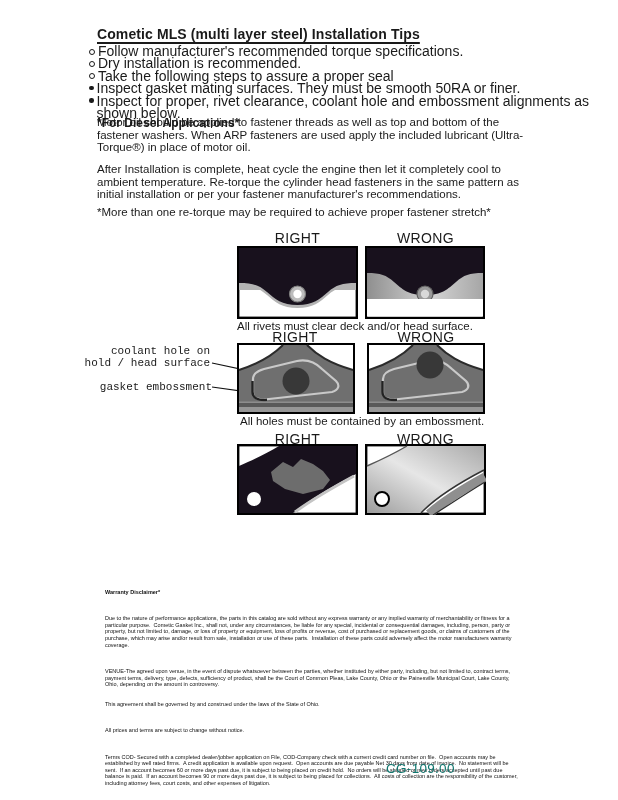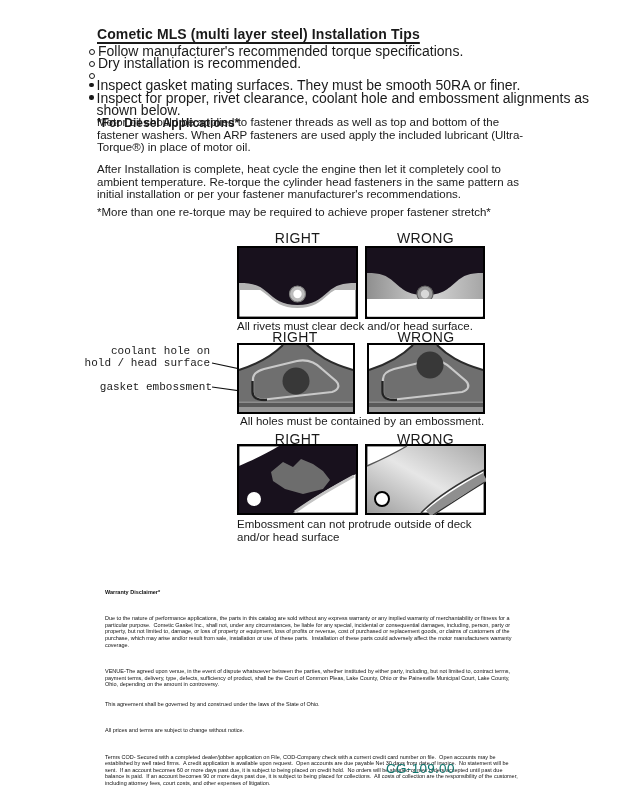--- a/index.html
+++ b/index.html
@@ -52,20 +52,21 @@
     <div class="bullet-row">
       <span class="marker-o"></span>
       <span>Follow manufacturer's recommended torque specifications.</span>
     </div>
     <div class="bullet-row">
       <span class="marker-o"></span>
       <span>Dry installation is recommended.</span>
     </div>
     <div class="bullet-row">
       <span class="marker-o"></span>
+      <span>Take the following steps to assure a proper seal</span>
     </div>
     <div class="bullet-row sub">
       <span class="marker-f"></span>
       <span>Inspect gasket mating surfaces.  They must be smooth 50RA or finer.</span>
     </div>
     <div class="bullet-row sub">
       <span class="marker-f"></span>
       <span>Inspect for proper, rivet clearance, coolant hole and embossment alignments as shown below.</span>
     </div>
   </div>
@@ -170,24 +171,20 @@
     </defs>
     <rect x="1.2" y="1.2" width="118.6" height="68.6" fill="#ffffff" stroke="#000000" stroke-width="2.4"></rect>
     <path d="M2,22 C18,15 30,9 42,2 L119,2 L119,26 C96,38 72,52 56,69 L2,69 Z" fill="url(#g2)"></path>
     <path d="M2,22 C18,15 30,9 42,2" fill="none" stroke="#555555" stroke-width="1.4"></path>
     <path d="M119,26 C96,38 72,52 56,69" fill="none" stroke="#333333" stroke-width="1.5"></path>
     <path d="M120,33 C98,45 79,57 64,70" fill="none" stroke="#8f8f8f" stroke-width="9"></path>
     <path d="M120,38 C100,50 84,61 68,71" fill="none" stroke="#2e2e2e" stroke-width="1.2"></path>
     <circle cx="17" cy="55" r="7" fill="#ffffff" stroke="#000000" stroke-width="2"></circle>
   </svg>
 
-  <div class="abs dg-caption" style="left:237px;top:518px;width:240px;">
-    <div>Embossment can not protrude outside of deck</div>
-    <div>and/or head surface</div>
-  </div>
 
   <div class="abs disclaimer">
     <div class="dh">Warranty Disclaimer*</div>
     <p>Due to the nature of performance applications, the parts in this catalog are sold without any express warranty or any implied warranty of merchantability or fitness for a particular purpose.  Cometic Gasket Inc., shall not, under any circumstances, be liable for any special, incidental or consequential damages, including, person, party or property, but not limited to, damage, or loss of property or equipment, loss of profits or revenue, cost of purchased or replacement goods, or claims of customers of the purchase, which may arise and/or result from sale, installation or use of these parts.  Installation of these parts could adversely affect the motor manufacturers warranty coverage.</p>
     <p class="tight">VENUE-The agreed upon venue, in the event of dispute whatsoever between the parties, whether instituted by either party, including, but not limited to, contract terms, payment terms, delivery, type, defects, sufficiency of product, shall be the Court of Common Pleas, Lake County, Ohio or the Painesville Municipal Court, Lake County, Ohio, depending on the amount in controversy.</p>
     <p>This agreement shall be governed by and construed under the laws of the State of Ohio.</p>
     <p>All prices and terms are subject to change without notice.</p>
     <p>Terms COD- Secured with a completed dealer/jobber application on File, COD-Company check with a current credit card number on file.  Open accounts may be established by well rated firms.  A credit application is available upon request.  Open accounts are due payable Net 30 days from date of invoice.  No statement will be sent.  If an account becomes 60 or more days past due, it is subject to being placed on credit hold.  No orders will be shipped or new orders accepted until past due balance is paid.  If an account becomes 90 or more days past due, it is subject to being placed for collections.  All costs of collection are the responsibility of the customer, including attorney fees, court costs, and other expenses of litigation.</p>
     
     

